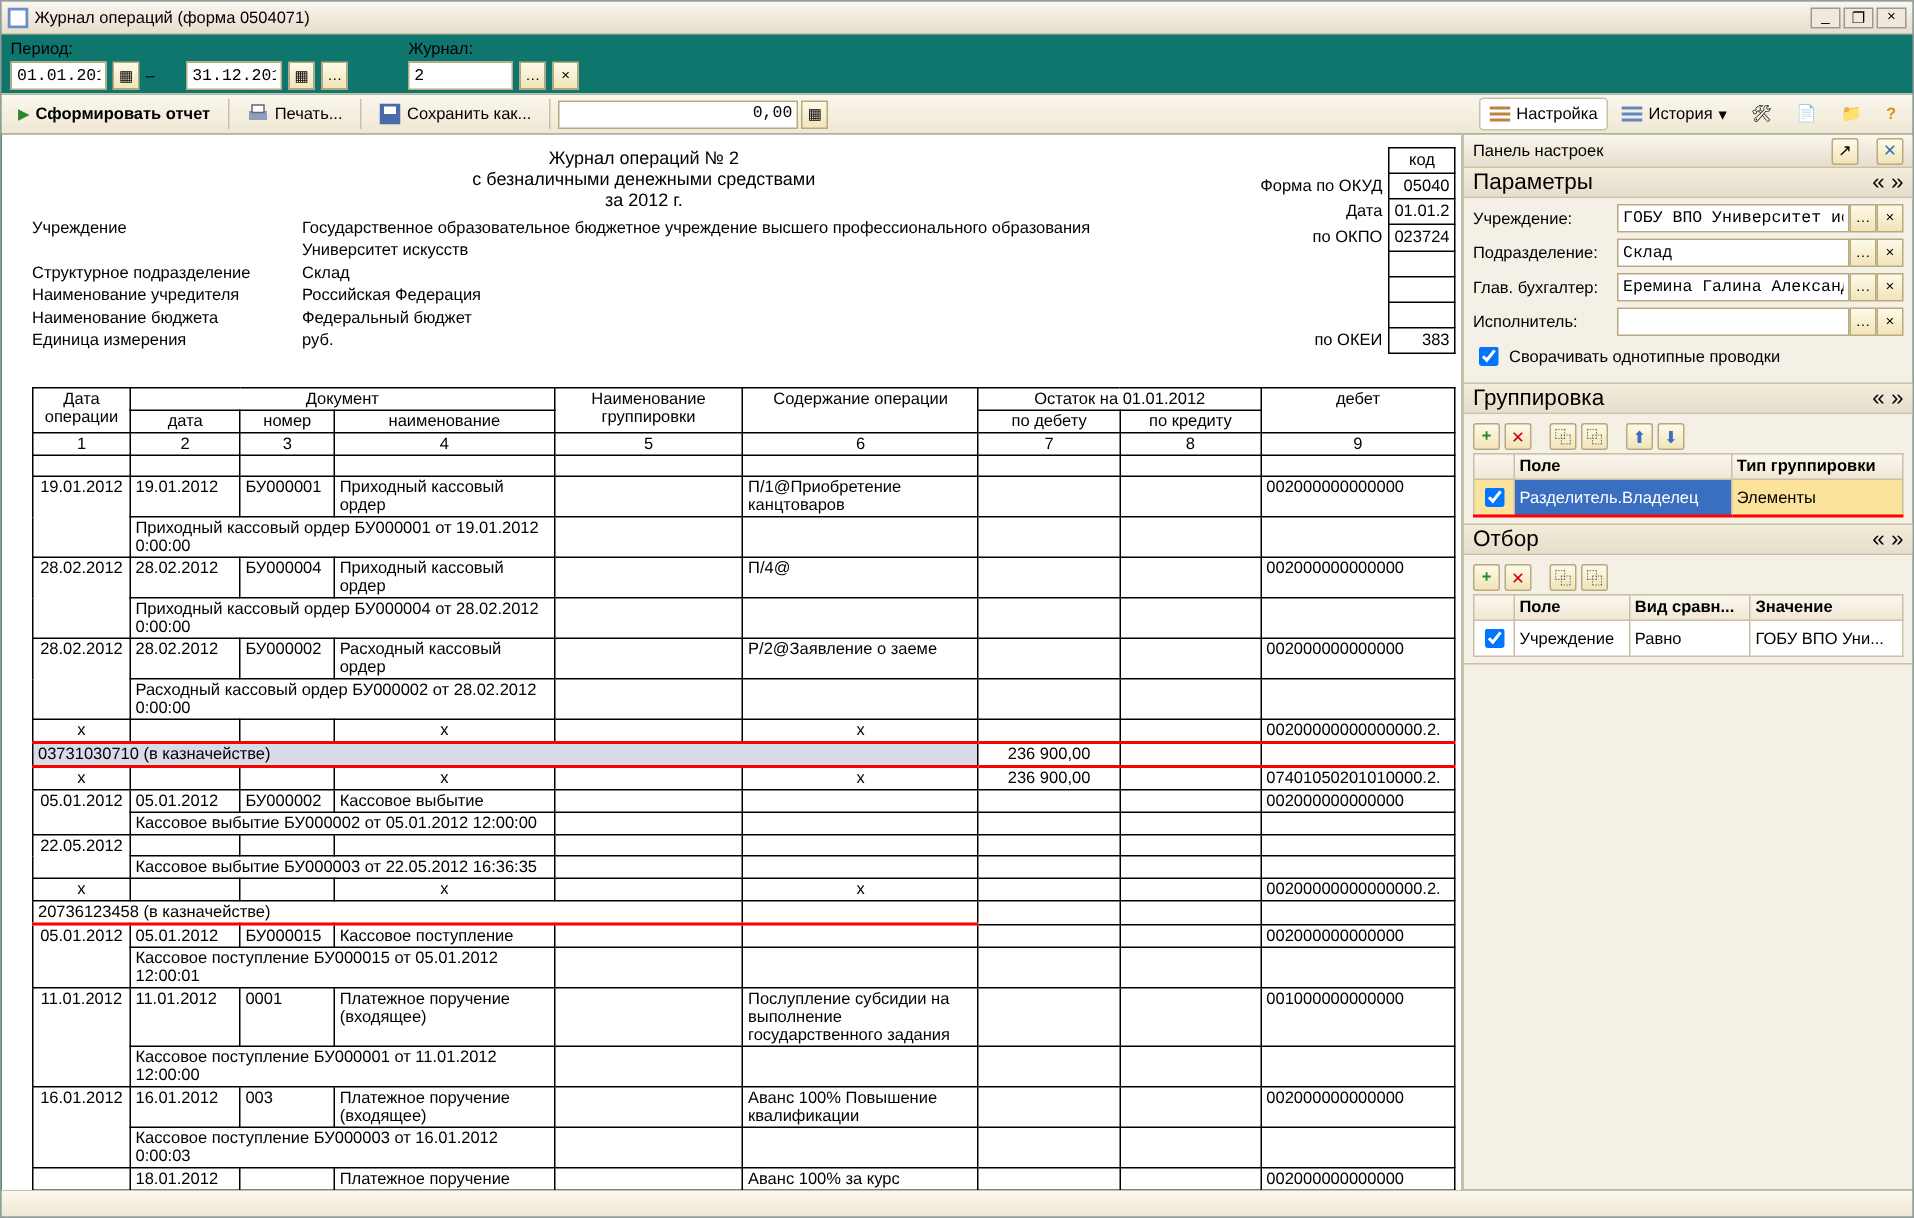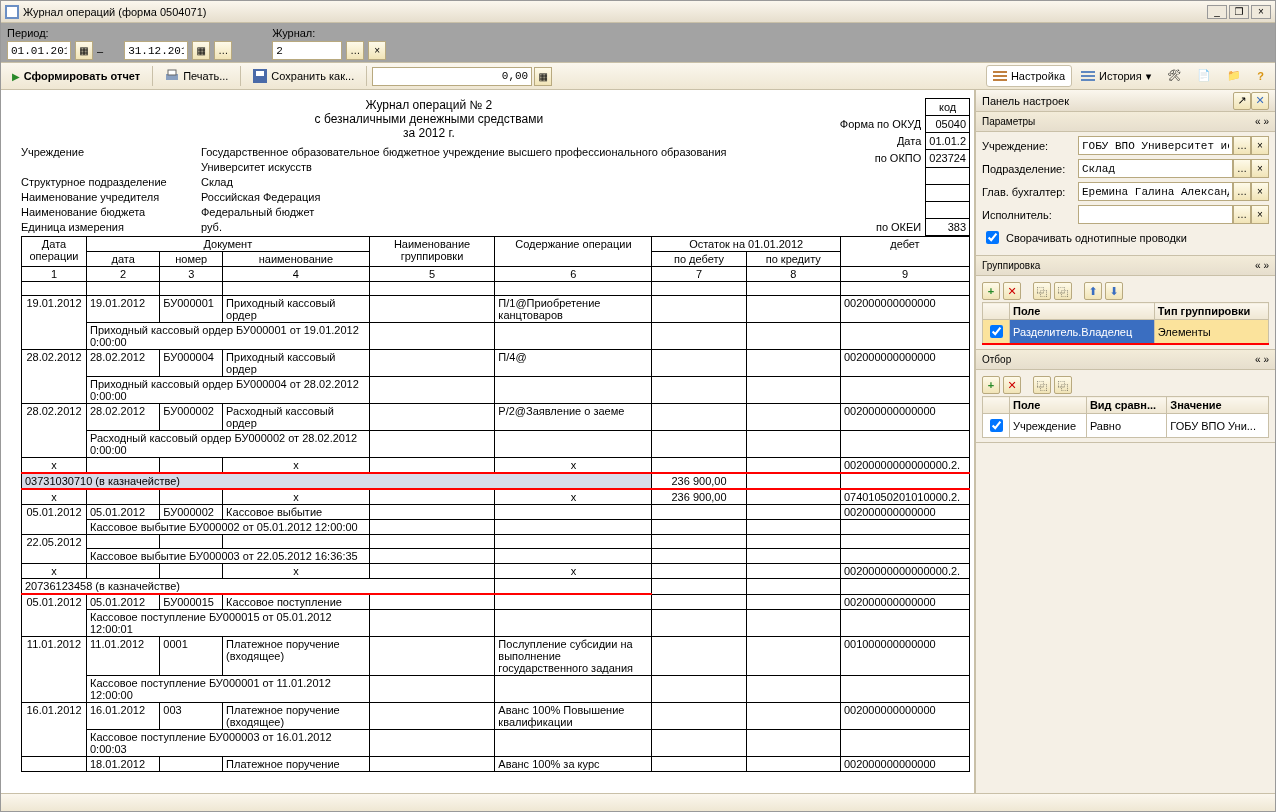--- a/index.html
+++ b/index.html
@@ -1,17 +1,17 @@
 <!DOCTYPE html>
 <html><head>
 <meta charset="utf-8">
 <style>
 html,body{margin:0;padding:0;height:100%;font-family:Tahoma,Arial,sans-serif;font-size:11px;color:#000;background:#f5f0e6;overflow:hidden}
 *{box-sizing:border-box}
-.window{display:flex;flex-direction:column;height:812px;width:1276px;background:#a3a3a3;border:1px solid #999}
+.window{display:flex;flex-direction:column;height:812px;width:1276px;background:#0f766e;border:1px solid #999}
 .titlebar{height:22px;background:linear-gradient(#fbf7ee,#e6decd);border-bottom:1px solid #c9c0a8;display:flex;align-items:center;padding:0 4px;font-size:11px}
 .titlebar .title{flex:1;display:flex;align-items:center;gap:4px}
 .titlebar .wbtn{width:20px;height:14px;margin-left:2px;border:1px solid #999;background:#efe9dc;display:flex;align-items:center;justify-content:center;font-size:10px}
 .topform{padding:4px 6px 2px;display:flex;gap:40px}
 .ff{display:flex;flex-direction:column;gap:2px}
 .ff label{font-size:11px}
 .dateinput{display:flex;gap:4px;align-items:center}
 input.fld{border:1px solid #b8a97f;background:#fff;height:19px;padding:0 3px;font-family:Liberation Mono, monospace;font-size:11px}
 .fbtn{width:18px;height:19px;border:1px solid #b8a97f;background:linear-gradient(#fefae9,#f1e4b7);font-size:10px;display:inline-flex;align-items:center;justify-content:center;cursor:pointer}
 .toolbar{height:28px;border-top:1px solid #c9c0a8;border-bottom:1px solid #c9c0a8;background:linear-gradient(#fbf7ee,#efe7d3);display:flex;align-items:center;padding:0 4px;gap:2px}
@@ -23,32 +23,32 @@
 .report{flex:1;overflow:auto;background:#fff;border-right:1px solid #c9c0a8}
 .rpad{padding:8px 4px 8px 20px}
 .rhead{text-align:center;font-weight:normal;font-size:12px}
 .meta{display:flex;gap:10px;margin-top:6px}
 .meta .labels{width:170px}
 .meta .labels div,.meta .vals div{height:15px;white-space:nowrap}
 .meta .vals{flex:1}
 .codes{border-collapse:collapse;font-size:11px;margin-left:auto}
 .codes td{border:1px solid #000;padding:1px 3px;text-align:right;height:14px}
 .codes td.lbl{border:none;text-align:right;padding-right:4px}
-.grid{border-collapse:collapse;width:100%;font-size:11px;margin-top:0}
+.grid{border-collapse:collapse;width:100%;font-size:11px;margin-top:22px}
 .grid th,.grid td{border:1px solid #000;padding:1px 3px;vertical-align:top}
 .grid th{font-weight:normal;text-align:center;background:#fff}
 .grid td{height:14px}
 .grid td.c{text-align:center}
 .grid td.r{text-align:center}
 .hlrow td{border-top:2px solid red;border-bottom:2px solid red}
 .panel{width:300px;background:#f5f0e6;display:flex;flex-direction:column;border-left:1px solid #c9c0a8;overflow:auto}
-.phead{height:22px;background:linear-gradient(#fbf7ee,#e6decd);border-bottom:1px solid #c9c0a8;display:flex;align-items:center;padding:0 6px;font-size:11px;gap:0}
+.phead{height:22px;background:linear-gradient(#fbf7ee,#e6decd);border-bottom:1px solid #c9c0a8;display:flex;align-items:center;padding:0 6px;font-size:11px;gap:12px}
 .phead .title{flex:1}
 .section{border-bottom:1px solid #c9c0a8}
-.shead{height:20px;background:linear-gradient(#f3ecd9,#e6decd);display:flex;align-items:center;padding:0 6px;font-size:10px;border-bottom:1px solid #c9c0a8}
+.shead{height:20px;background:linear-gradient(#f3ecd9,#e6decd);display:flex;align-items:center;padding:0 6px;font-size:15px;border-bottom:1px solid #c9c0a8}
 .shead .t{flex:1}
 .sbody{padding:4px 6px}
 .frow{display:flex;align-items:center;gap:4px;margin-bottom:4px}
 .frow .lbl{width:92px}
 .frow .inp{flex:1;display:flex}
 .frow .inp input{flex:1;min-width:0}
 .minitb{height:22px;display:flex;align-items:center;gap:3px;padding:2px 0}
 .minibtn{width:18px;height:18px;border:1px solid #b8a97f;background:linear-gradient(#fefae9,#f1e4b7);border-radius:2px;display:inline-flex;align-items:center;justify-content:center;font-size:11px;cursor:pointer}
 .ptable{width:100%;border-collapse:collapse;font-size:11px}
 .ptable th,.ptable td{border:1px solid #c9c0a8;padding:2px 3px;background:#fff;text-align:left}

